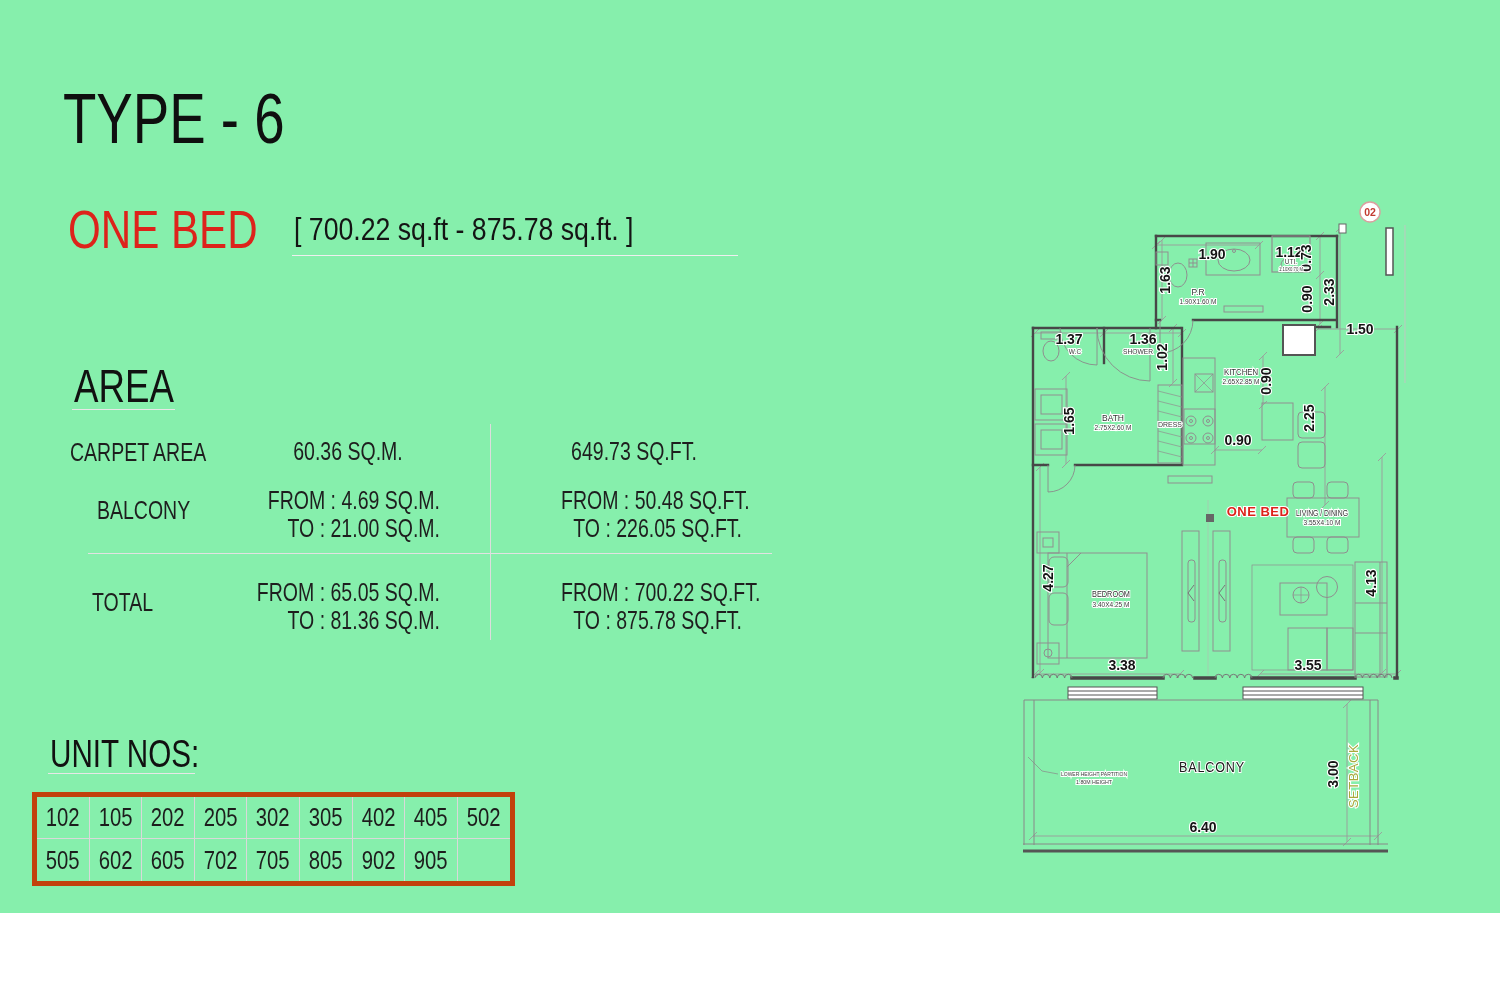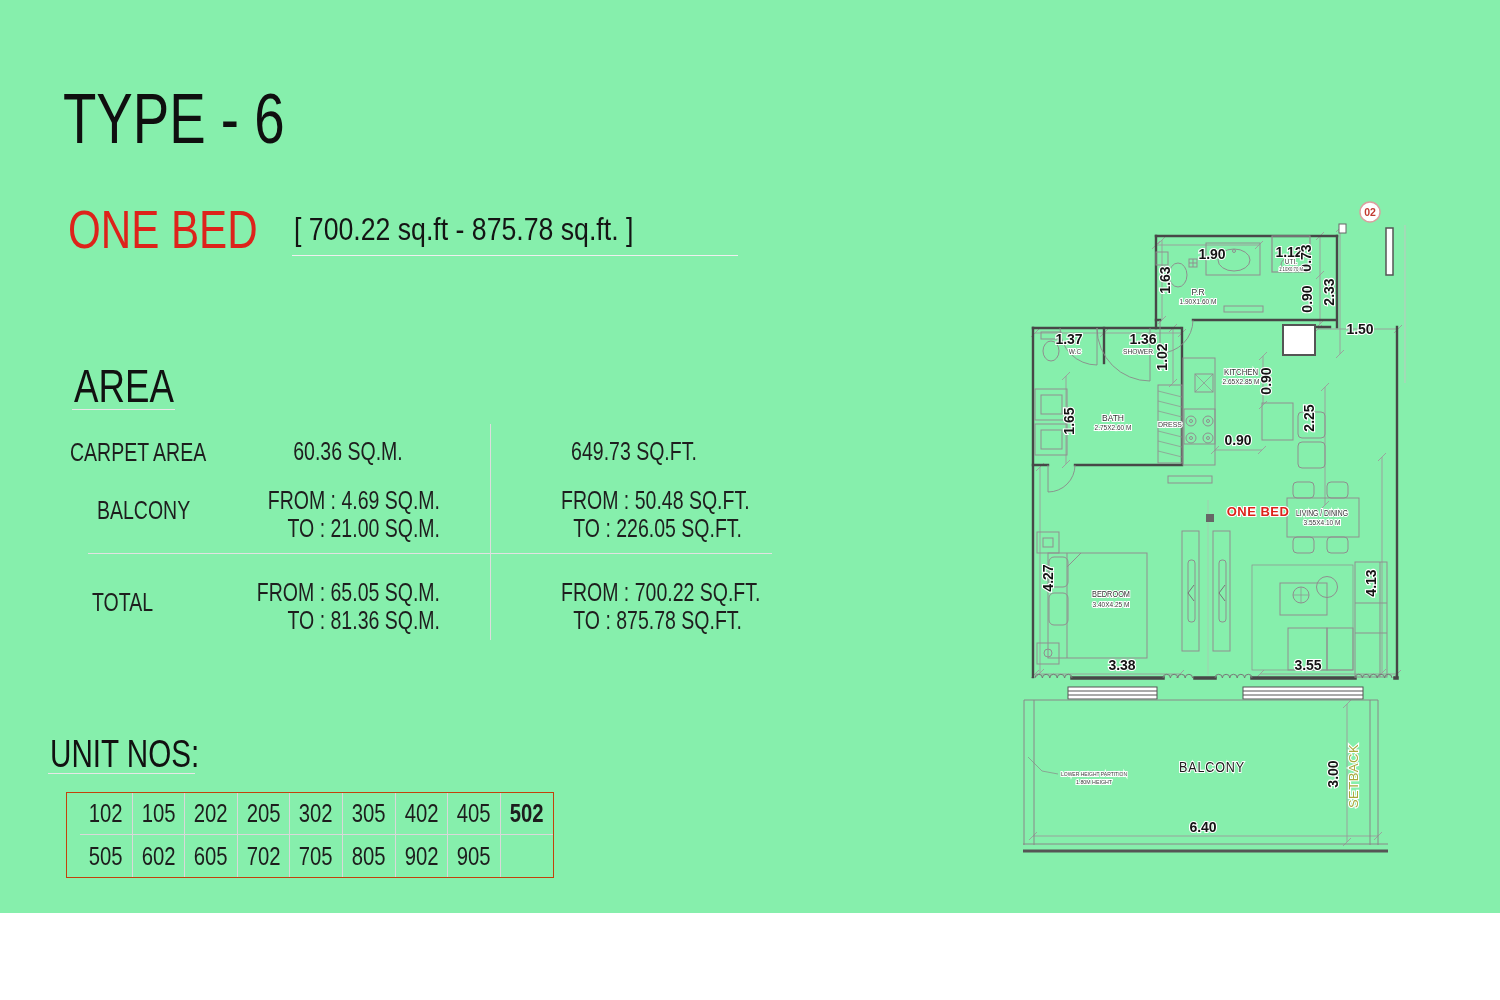--- a/index.html
+++ b/index.html
@@ -13,26 +13,26 @@
   .title{left:63px;top:84px;font-size:70px;line-height:1;color:#0f0f0f;letter-spacing:0px;white-space:nowrap;}
   .subtitle{left:68px;top:202px;font-size:54px;line-height:1;color:#dd231b;white-space:nowrap;}
   .subrange{left:294px;top:213px;font-size:31px;line-height:1.1;color:#141414;white-space:nowrap;transform:scaleX(0.86);transform-origin:0 0;}
   .area-head{left:74px;top:362px;font-size:47px;line-height:1;color:#111;white-space:nowrap;}
   .units-head{left:50px;top:735px;font-size:38px;line-height:1;color:#111;white-space:nowrap;}
   .tlabel{font-size:25px;color:#1e1e1e;white-space:nowrap;}
   .tval{font-size:25px;color:#1e1e1e;line-height:27.5px;white-space:nowrap;}
   .uline{position:absolute;height:1px;background:#e7e7e7;}
   .vdiv{position:absolute;width:1px;background:#ddd;}
   .hdiv{position:absolute;height:1px;background:#e2e2e2;}
-  .ugrid{position:absolute;left:66px;top:792px;display:grid;
+  .ugrid{position:absolute;left:32px;top:792px;display:grid;
          grid-template-columns:repeat(9,52.6px);grid-auto-rows:42px;
-         border:1px solid #c2410c;padding-left:13px;}
+         border:5px solid #c2410c;}
   .ucell{border-right:1px solid #d9d9d9;border-bottom:1px solid #d9d9d9;
          display:flex;align-items:center;justify-content:center;}
-  .ucell:nth-child(9n){border-right:none;font-weight:bold;}
+  .ucell:nth-child(9n){border-right:none;}
   .ucell:nth-child(n+10){border-bottom:none;justify-content:center;}
   .ucell span{font-size:26px;color:#1d1d1d;}
   .plan{position:absolute;left:1010px;top:195px;width:490px;height:690px;}
   .plan text{font-family:"Liberation Sans","DejaVu Sans",sans-serif;fill:#2e2e2e;
              paint-order:stroke;stroke:#ffffff;stroke-width:2.2px;}
   .plan .dim{font-size:14px;font-weight:bold;fill:#141414;}
   .plan .rm{font-size:8.5px;fill:#333;}
   .plan .rs{font-size:6.5px;fill:#3a3a3a;}
   .plan .tiny{font-size:5px;fill:#3a3a3a;}
   .plan .note{font-size:6px;fill:#3a3a3a;}

